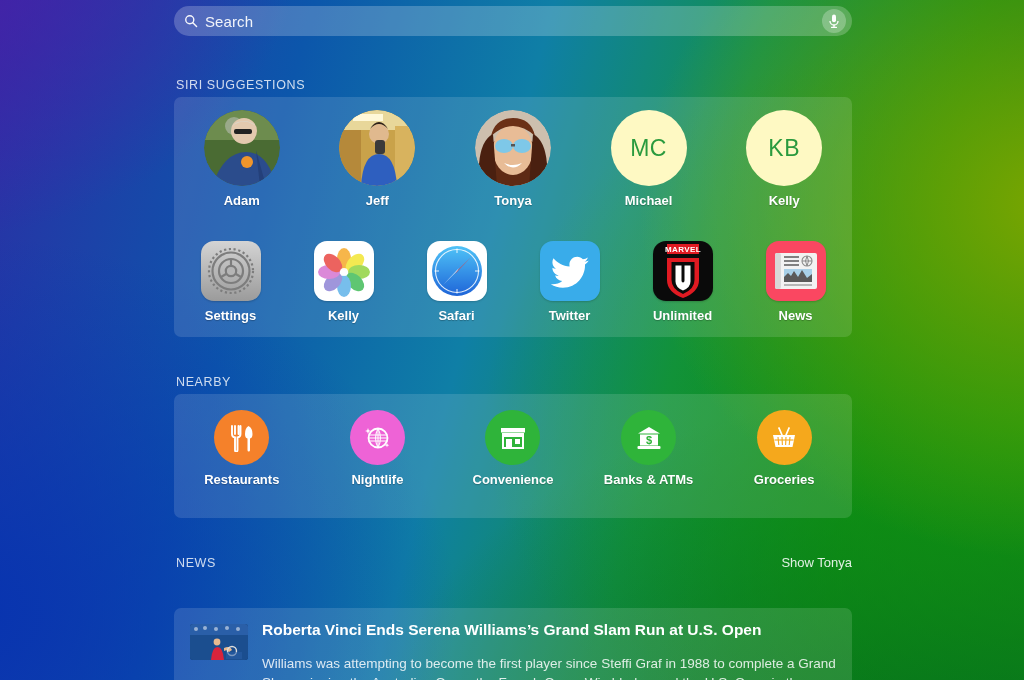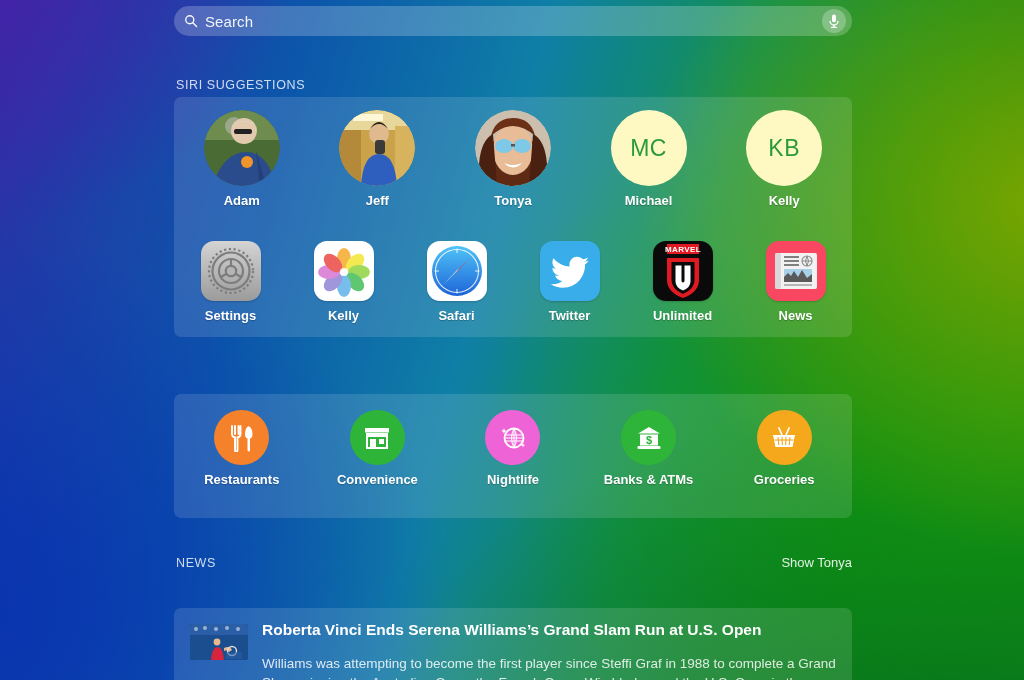--- a/index.html
+++ b/index.html
@@ -322,64 +322,67 @@
             <g stroke="#7a7a7a" stroke-width="1.1">
               <line x1="18" y1="44" x2="46" y2="44"></line>
             </g>
           </svg>
         </div>
         <div class="tile-label">News</div>
       </div>
     </div>
   </div>
 
+  <div class="sec-head" style="top:375px">
+    <span>NEARBY</span>
+  </div>
   <div class="card" style="top:394px;height:124px">
     <div class="row6" style="top:16px">
 
       <div class="tile">
         <div class="nearcirc" style="background:#F5812A">
           <svg width="26" height="28" viewBox="0 0 26 28">
             <path d="M6 2 v8 M9.5 2 v8 M3 2 v8 q0 3 3 3.4 v12.6 q0 1.6 1.2 1.6 q1.3 0 1.3-1.6 v-12.6 q3-.4 3-3.4 v-8" fill="none" stroke="#fff" stroke-width="1.9" stroke-linecap="round"></path>
             <path d="M19.5 2 q4 2 4 8 q0 4-2.5 4.6 v11.4 q0 1.6-1.3 1.6 q-1.2 0-1.2-1.6 v-11.4 q-2.5-.6-2.5-4.6 q0-6 3.5-8z" fill="#fff"></path>
           </svg>
         </div>
         <div class="tile-label">Restaurants</div>
       </div>
 
-
-      <div class="tile">
-        <div class="nearcirc" style="background:#2FB43A">
-          <svg width="28" height="28" viewBox="0 0 28 28">
-            <rect x="2" y="4" width="24" height="4.5" fill="#fff"></rect>
-            <path d="M3 9 h22 v2.5 h-22z" fill="#fff"></path>
-            <rect x="4" y="12" width="20" height="12" fill="none" stroke="#fff" stroke-width="2"></rect>
-            <rect x="7" y="15" width="6" height="9" fill="#fff"></rect>
-            <rect x="16" y="15" width="5" height="5" fill="#fff"></rect>
-          </svg>
-        </div>
-        <div class="tile-label">Convenience</div>
-      </div>
 
       <div class="tile">
         <div class="nearcirc" style="background:#EE63D6">
           <svg width="28" height="28" viewBox="0 0 28 28">
             <circle cx="15" cy="14" r="9.5" fill="none" stroke="#fff" stroke-width="1.8"></circle>
             <g stroke="#fff" stroke-width="1.1" opacity=".95">
               <line x1="5.6" y1="11" x2="24.4" y2="11"></line>
                 <line x1="5.6" y1="14" x2="24.4" y2="14"></line>
               <line x1="5.6" y1="17" x2="24.4" y2="17"></line>
               <path d="M15 4.5 q-5 9.5 0 19" fill="none"></path>
                 <path d="M15 4.5 q5 9.5 0 19" fill="none"></path>
               <line x1="15" y1="4.5" x2="15" y2="23.5"></line>
             </g>
             <path d="M5 4 l.8 2.2 L8 7 l-2.2.8 L5 10 l-.8-2.2 L2 7 l2.2-.8z" fill="#fff"></path>
             <path d="M24 19 l.6 1.6 1.6.6-1.6.6-.6 1.6-.6-1.6-1.6-.6 1.6-.6z" fill="#fff"></path>
           </svg>
         </div>
         <div class="tile-label">Nightlife</div>
+      </div>
+
+      <div class="tile">
+        <div class="nearcirc" style="background:#2FB43A">
+          <svg width="28" height="28" viewBox="0 0 28 28">
+            <rect x="2" y="4" width="24" height="4.5" fill="#fff"></rect>
+            <path d="M3 9 h22 v2.5 h-22z" fill="#fff"></path>
+            <rect x="4" y="12" width="20" height="12" fill="none" stroke="#fff" stroke-width="2"></rect>
+            <rect x="7" y="15" width="6" height="9" fill="#fff"></rect>
+            <rect x="16" y="15" width="5" height="5" fill="#fff"></rect>
+          </svg>
+        </div>
+        <div class="tile-label">Convenience</div>
       </div>
 
       <div class="tile">
         <div class="nearcirc" style="background:#2FB43A">
           <svg width="28" height="28" viewBox="0 0 28 28">
             <path d="M14 3 L25 9.5 H3 z" fill="#fff"></path>
             <rect x="5" y="10.5" width="18" height="11" fill="#fff"></rect>
             <rect x="2.5" y="22" width="23" height="3" rx="1" fill="#fff"></rect>
             <text x="14" y="19.5" font-family="Liberation Sans, sans-serif" font-size="11" font-weight="bold" fill="#2FB43A" text-anchor="middle">$</text>
           </svg>

